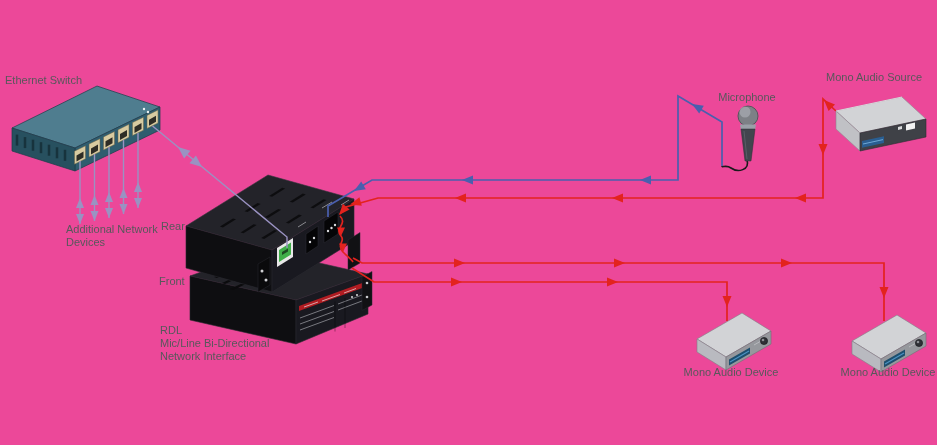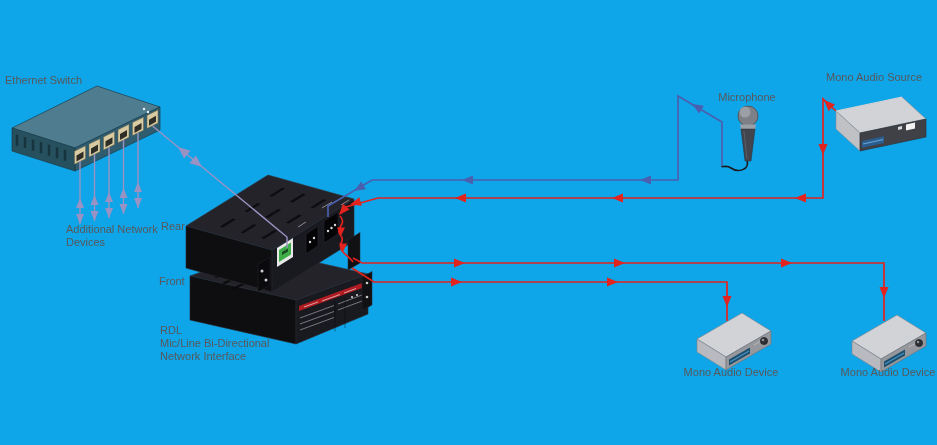--- a/index.html
+++ b/index.html
@@ -1,16 +1,16 @@
 <!DOCTYPE html>
 <html><head>
 <meta charset="utf-8">
 <style>
   html,body{margin:0;padding:0;background:#ffffff;}
-  #stage{position:relative;width:937px;height:445px;background:#0ea5e9;overflow:hidden;
+  #stage{position:relative;width:937px;height:445px;background:#ec4899;overflow:hidden;
          font-family:"Liberation Sans",sans-serif;}
   svg{position:absolute;left:0;top:0;}
   text{font-family:"Liberation Sans",sans-serif;font-size:11px;fill:#58585b;}
   .tc{text-anchor:middle;}
   .ln{fill:none;}
 </style>
 </head>
 <body>
 
 <div id="stage">

